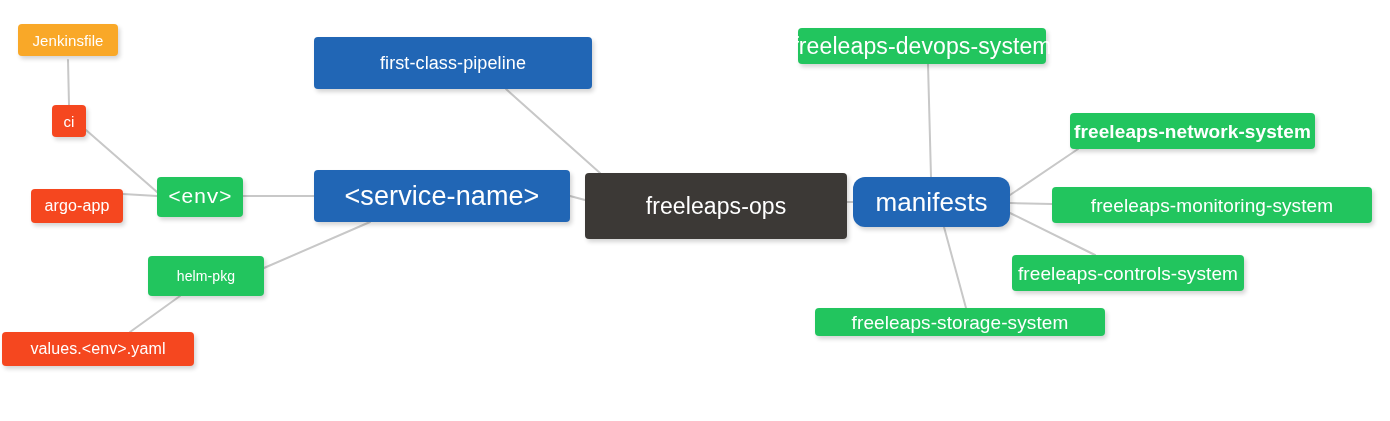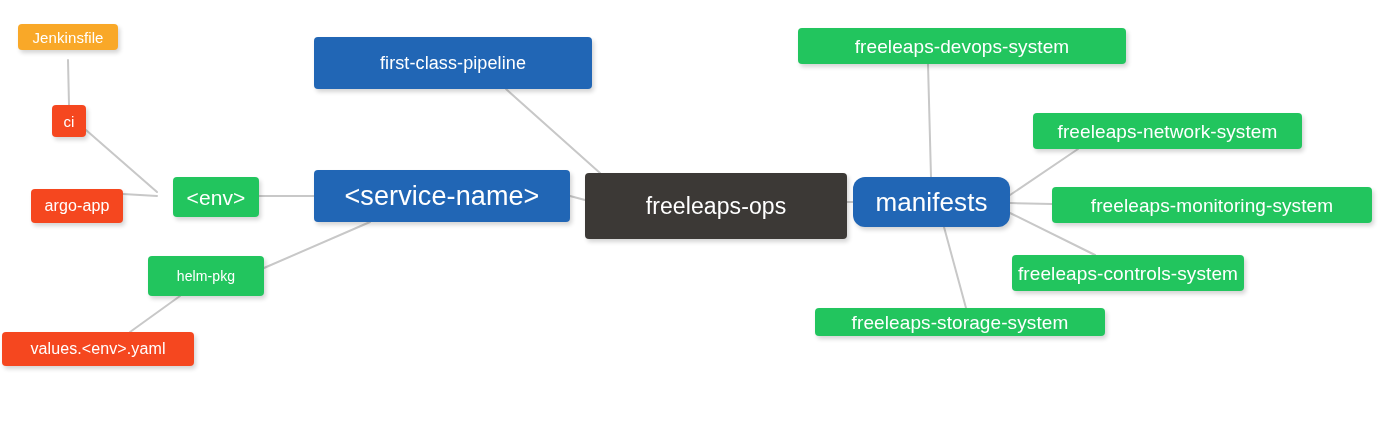--- a/index.html
+++ b/index.html
@@ -42,29 +42,29 @@
       <line x1="506" y1="89" x2="600" y2="173" stroke="#c8c8c8" stroke-width="2" stroke-linecap="round"></line>
       <line x1="570" y1="196" x2="585" y2="200" stroke="#c8c8c8" stroke-width="2" stroke-linecap="round"></line>
       <line x1="847" y1="202" x2="853" y2="202" stroke="#c8c8c8" stroke-width="2" stroke-linecap="round"></line>
       <line x1="931" y1="177" x2="928" y2="64" stroke="#c8c8c8" stroke-width="2" stroke-linecap="round"></line>
       <line x1="1010" y1="195" x2="1078" y2="149" stroke="#c8c8c8" stroke-width="2" stroke-linecap="round"></line>
       <line x1="1010" y1="203" x2="1052" y2="204" stroke="#c8c8c8" stroke-width="2" stroke-linecap="round"></line>
       <line x1="1010" y1="213" x2="1095" y2="255" stroke="#c8c8c8" stroke-width="2" stroke-linecap="round"></line>
       <line x1="944" y1="227" x2="966" y2="308" stroke="#c8c8c8" stroke-width="2" stroke-linecap="round"></line>
     </svg>
   <div id="nodes">
-      <div class="node n-orange" style="left: 18px; top: 24px; width: 100px; height: 26px; font-size: 15px;">Jenkinsfile</div>
+      <div class="node n-orange" style="left: 18px; top: 24px; width: 100px; height: 32px; font-size: 15px;">Jenkinsfile</div>
       <div class="node n-red" style="left: 52px; top: 105px; width: 34px; height: 32px; font-size: 15px;">ci</div>
       <div class="node n-red" style="left: 31px; top: 189px; width: 92px; height: 34px; font-size: 16px;">argo-app</div>
-      <div class="node n-green" style="left: 173px; top: 177px; width: 86px; height: 40px; font-size: 21px;">&lt;env&gt;</div>
+      <div class="node n-green" style="left: 157px; top: 177px; width: 86px; height: 40px; font-size: 21px; font-family: Liberation Mono, monospace;">&lt;env&gt;</div>
       <div class="node n-green" style="left: 148px; top: 256px; width: 116px; height: 40px; font-size: 14px;">helm-pkg</div>
       <div class="node n-red" style="left: 2px; top: 332px; width: 192px; height: 34px; font-size: 16px;">values.&lt;env&gt;.yaml</div>
       <div class="node n-blue" style="left: 314px; top: 37px; width: 278px; height: 52px; font-size: 18px;">first-class-pipeline</div>
       <div class="node n-blue" style="left: 314px; top: 170px; width: 256px; height: 52px; font-size: 27px;">&lt;service-name&gt;</div>
       <div class="node n-root" style="left: 585px; top: 173px; width: 262px; height: 66px; font-size: 23px;">freeleaps-ops</div>
       <div class="node n-blue" style="left: 853px; top: 177px; width: 157px; height: 50px; font-size: 26px; border-radius: 12px;">manifests</div>
-      <div class="node n-green" style="left: 798px; top: 28px; width: 328px; height: 36px; font-size: 19px;">freeleaps-devops-system</div>
-      <div class="node n-green" style="left: 1033px; top: 113px; width: 269px; height: 36px; font-size: 19px;">freeleaps-network-system</div>
+      <div class="node n-green" style="left: 798px; top: 28px; width: 248px; height: 36px; font-size: 23px;">freeleaps-devops-system</div>
+      <div class="node n-green" style="left: 1070px; top: 113px; width: 245px; height: 36px; font-size: 19px; font-weight: bold;">freeleaps-network-system</div>
       <div class="node n-green" style="left: 1052px; top: 187px; width: 320px; height: 36px; font-size: 19px;">freeleaps-monitoring-system</div>
       <div class="node n-green" style="left: 1012px; top: 255px; width: 232px; height: 36px; font-size: 19px;">freeleaps-controls-system</div>
       <div class="node n-green" style="left: 815px; top: 308px; width: 290px; height: 28px; font-size: 19px;">freeleaps-storage-system</div>
     </div>
 </div>
 
 </body></html>

